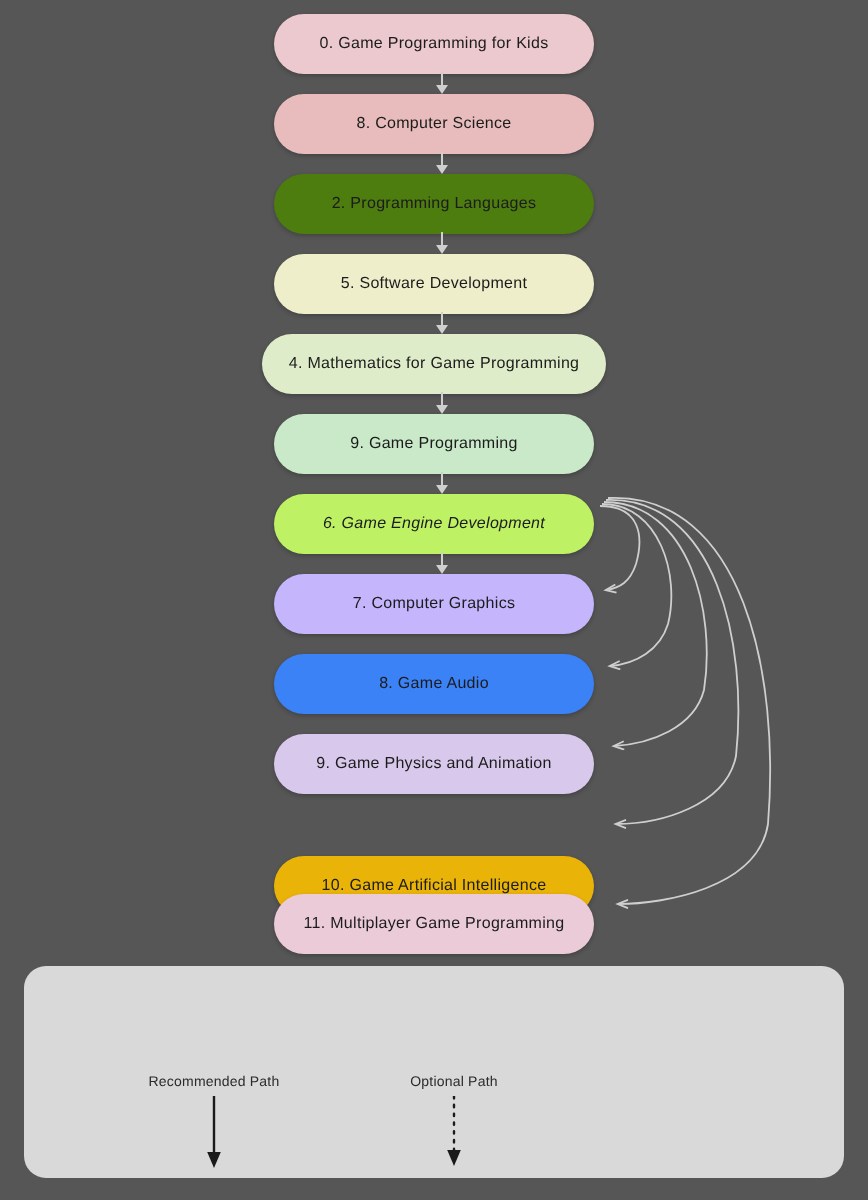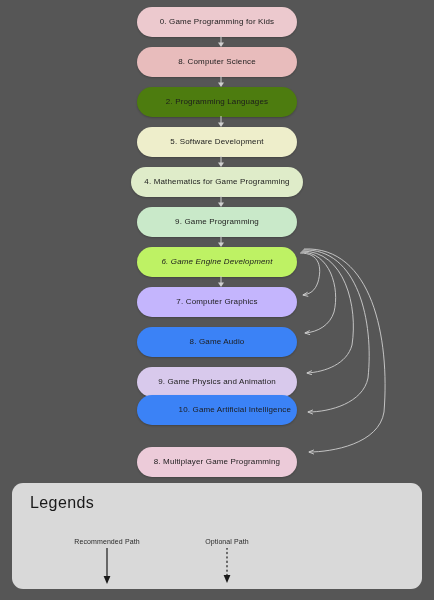--- a/index.html
+++ b/index.html
@@ -186,31 +186,30 @@
       </div>
       <div class="node" style="top: 287px; background: #c4b5fd;">
         <span>7. Computer Graphics</span>
       </div>
       <div class="node" style="top: 327px; background: #3b82f6;">
         <span>8. Game Audio</span>
       </div>
       <div class="node" style="top: 367px; background: rgb(216, 201, 236);">
         <span>9. Game Physics and Animation</span>
       </div>
-      <div class="node" style="top: 395px; background: #3b82f6; justify-content: flex-end;">
+      <div class="node" style="top: 428px; background: #eab308;">
         <span>10. Game Artificial Intelligence</span>
       </div>
       <div class="node" style="top: 447px; background: rgb(236, 203, 217);">
-        <span>8. Multiplayer Game Programming</span>
+        <span>11. Multiplayer Game Programming</span>
       </div>
     </div>
 </div>
 
 <div id="legends">
-  <div id="legends-title">Legends</div>
 
   <div class="legend-item" id="legend-recommended">
     <span class="legend-label">Recommended Path</span>
     <svg class="legend-arrow" width="12" height="38" viewBox="0 0 12 38">
       <line x1="6" y1="0" x2="6" y2="30" stroke="#1a1a1a" stroke-width="1.2"></line>
       <path d="M2.6,28 L6,36 L9.4,28 Z" fill="#1a1a1a"></path>
     </svg>
   </div>
 
   <div class="legend-item" id="legend-optional">

